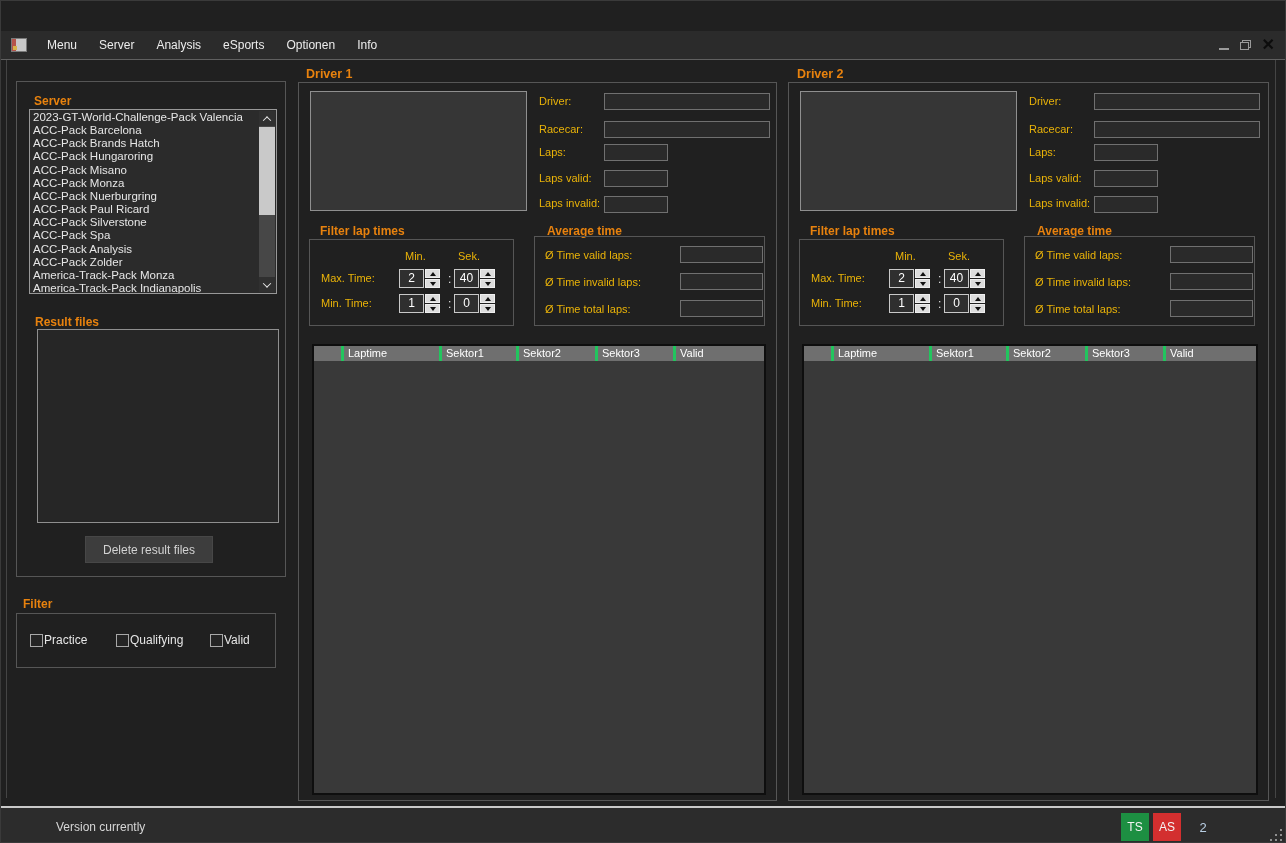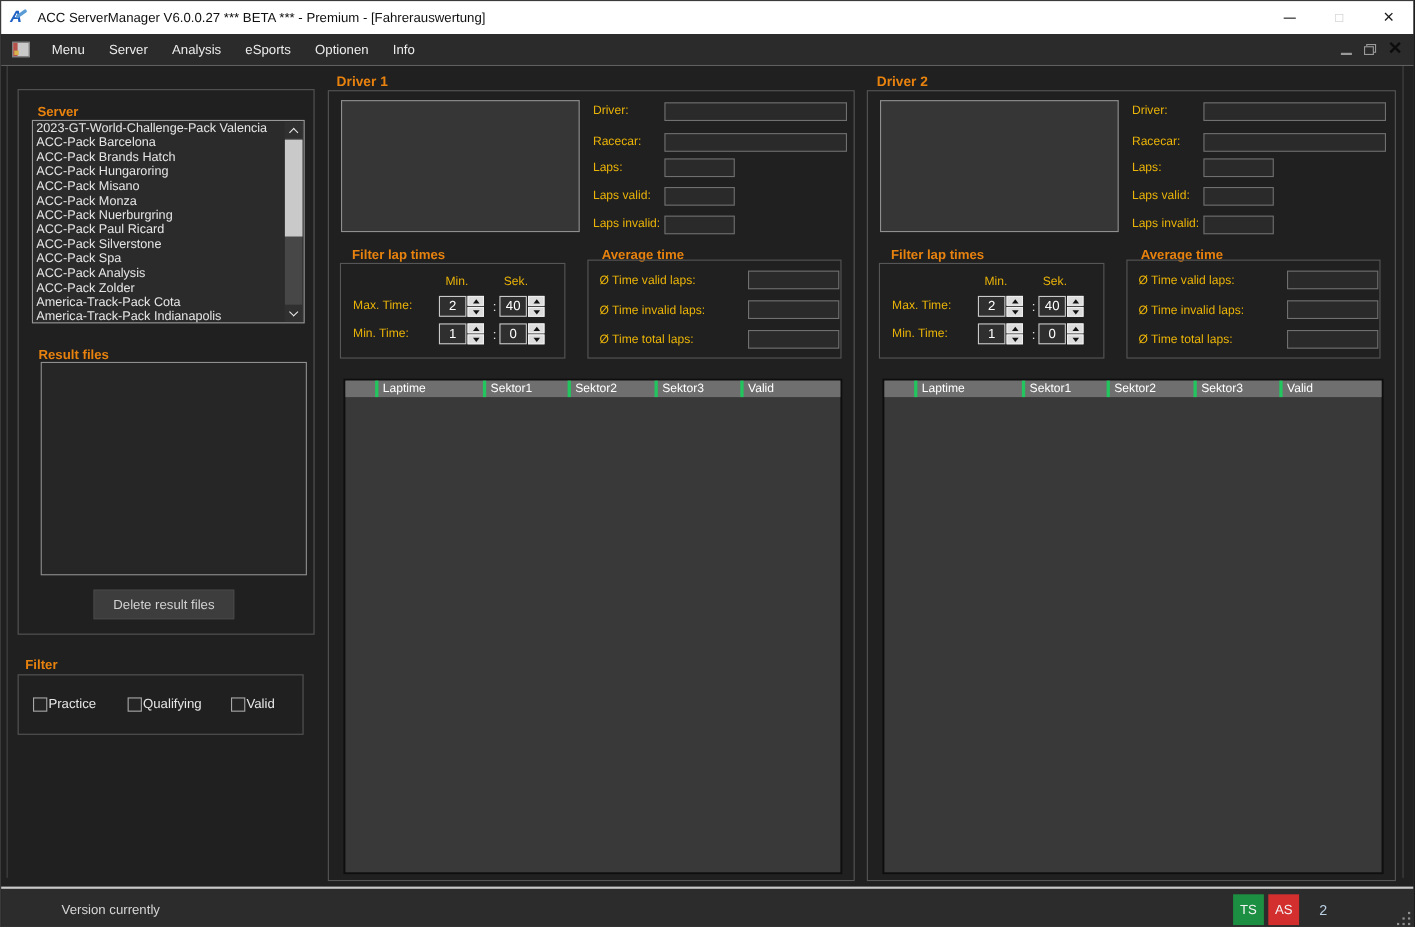--- a/index.html
+++ b/index.html
@@ -93,34 +93,20 @@
   .grip { position:absolute; right:3px; bottom:3px; width:13px; height:13px; }
   .grip i { position:absolute; width:2px; height:2px; background:#8f8f8f;
     box-shadow: 0 0 0 0 #8f8f8f, -5px 0 0 0 #8f8f8f, -10px 0 0 0 #8f8f8f, 0 -5px 0 0 #8f8f8f, -5px -5px 0 0 #8f8f8f, 0 -10px 0 0 #8f8f8f;
     right:0; bottom:0; }
 </style>
 </head>
 <body>
 
 <div class="window">
 
-  <div class="titlebar">
-    <div class="app-icon">
-      <span class="a">A</span>
-        <span class="pencil"></span>
-    </div>
-    <div class="title-text">ACC ServerManager V6.0.0.27 *** BETA ***  - Premium - [Fahrerauswertung]</div>
-    <div class="wbtns">
-      <div class="wb">
-          <span class="minbar"></span>
-        </div>
-      <div class="wb max">□</div>
-      <div class="wb close">×</div>
-    </div>
-  </div>
 
   <div class="menubar">
     <div class="form-icon"></div>
     <div class="menu-items">
       <div class="menu-item">Menu</div>
       <div class="menu-item">Server</div>
       <div class="menu-item">Analysis</div>
       <div class="menu-item">eSports</div>
       <div class="menu-item">Optionen</div>
       <div class="menu-item">Info</div>
@@ -144,21 +130,21 @@
         <li>ACC-Pack Brands Hatch</li>
         <li>ACC-Pack Hungaroring</li>
         <li>ACC-Pack Misano</li>
         <li>ACC-Pack Monza</li>
         <li>ACC-Pack Nuerburgring</li>
         <li>ACC-Pack Paul Ricard</li>
         <li>ACC-Pack Silverstone</li>
         <li>ACC-Pack Spa</li>
         <li>ACC-Pack Analysis</li>
         <li>ACC-Pack Zolder</li>
-        <li>America-Track-Pack Cota</li>
+        <li>America-Track-Pack Monza</li>
         <li>America-Track-Pack Indianapolis</li>
       </ul>
       <div class="vscroll">
         <div class="vs-btn up">
             <span class="chev up"></span>
           </div>
         <div class="vs-thumb"></div>
         <div class="vs-btn down">
             <span class="chev down"></span>
           </div>

